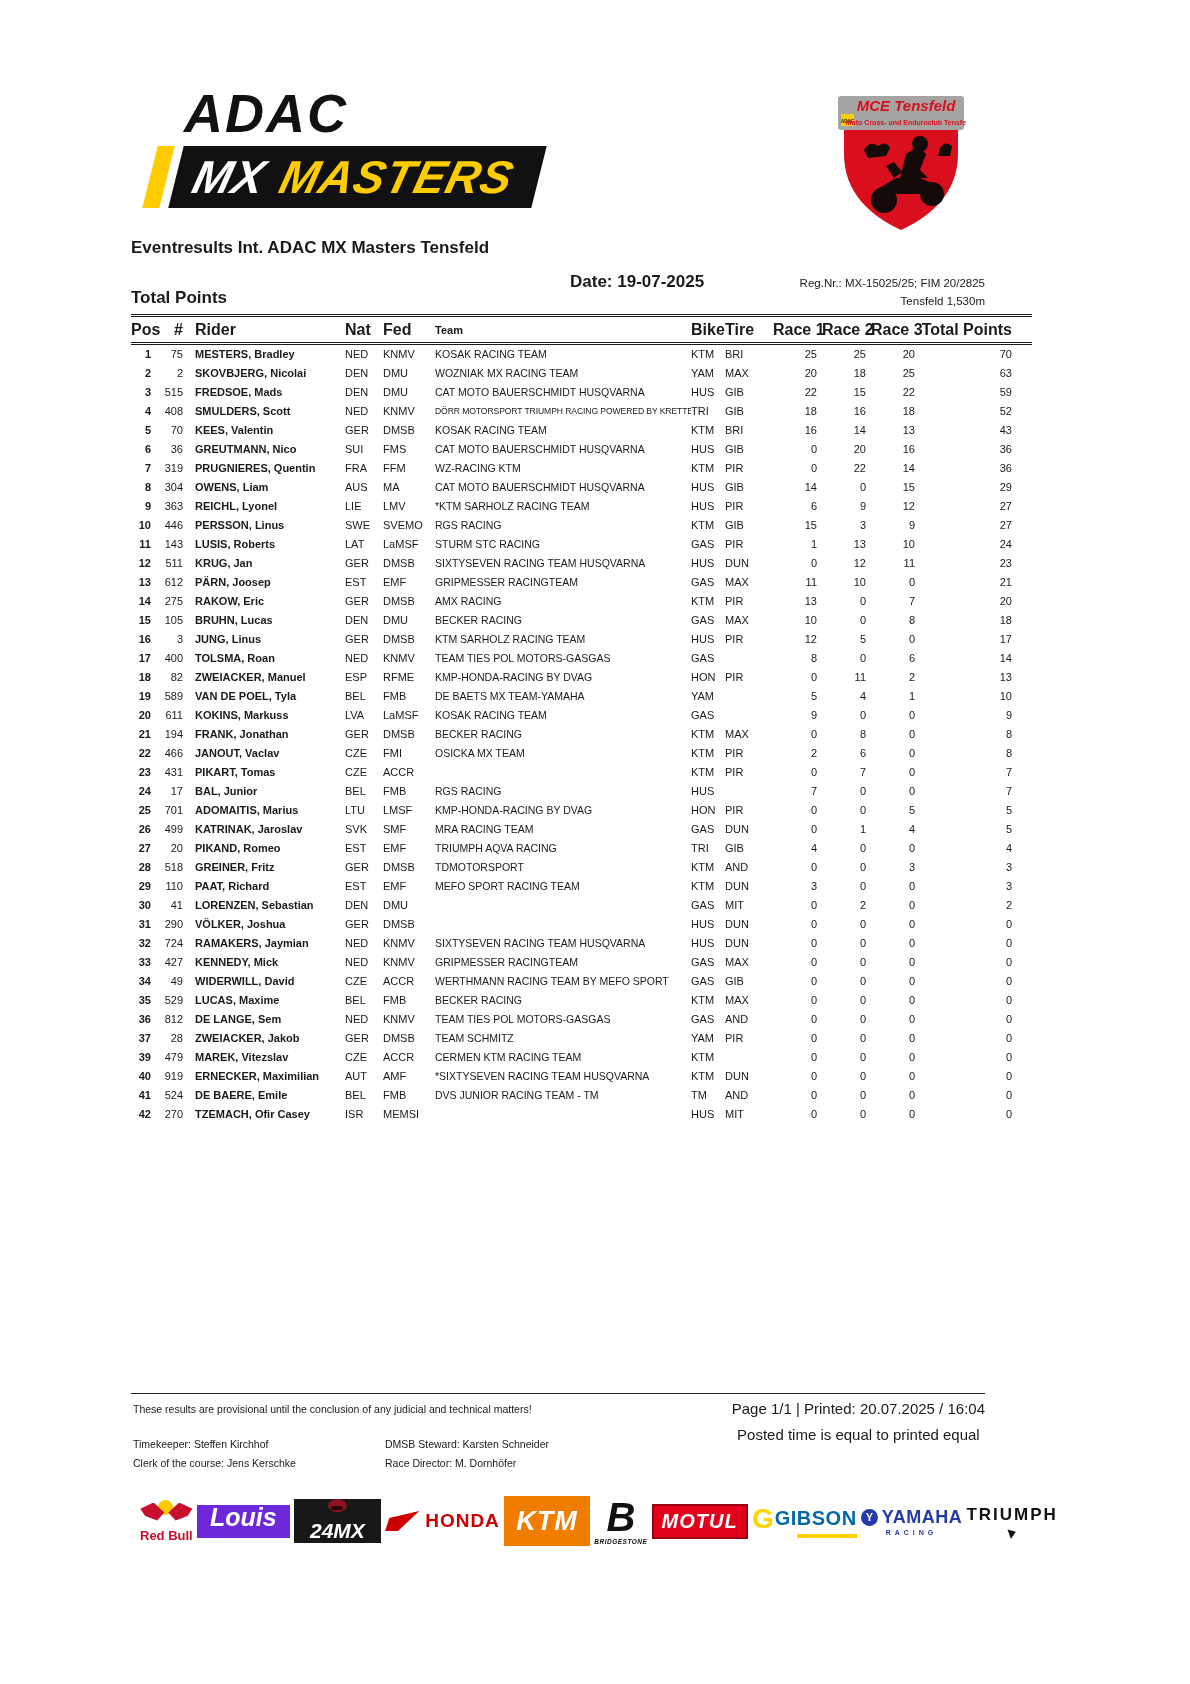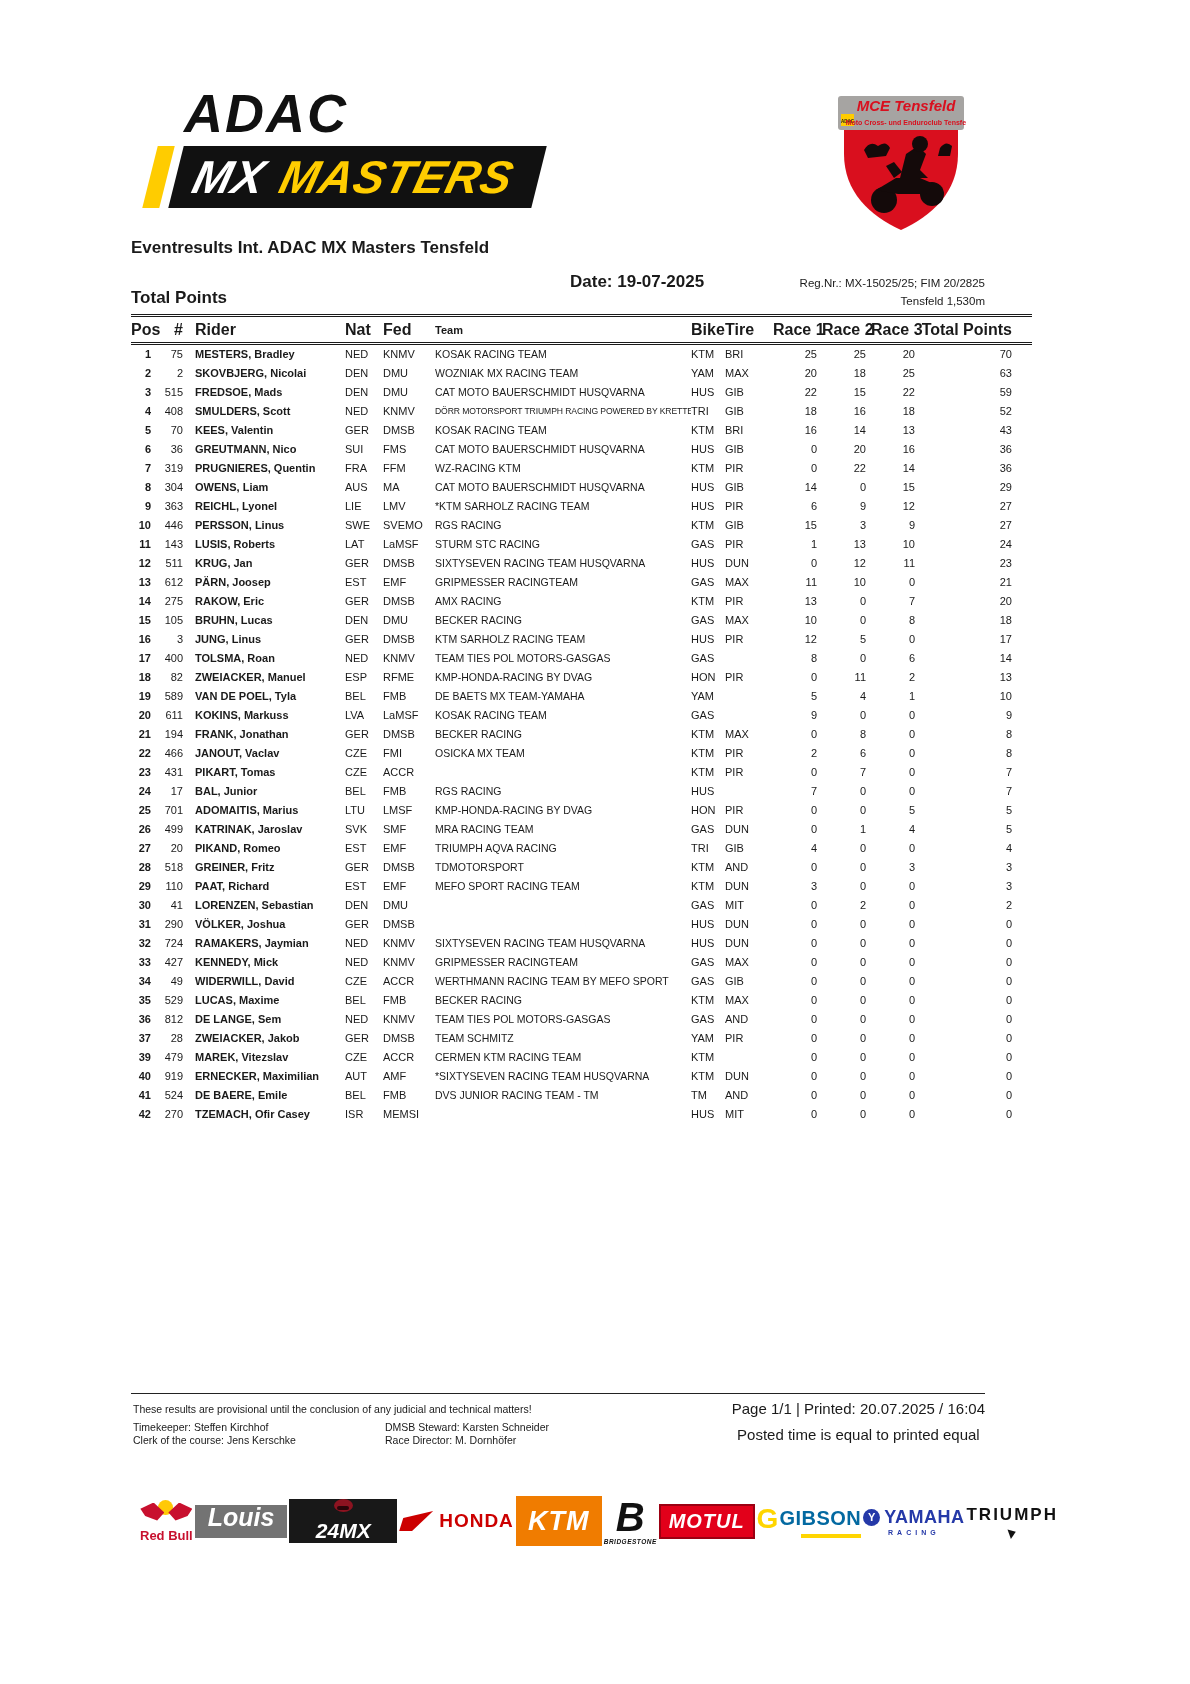--- a/index.html
+++ b/index.html
@@ -43,38 +43,38 @@
   .c-tire{width:48px;}
   .c-r1,.c-r2,.c-r3{width:44px;text-align:right;padding-right:5px !important;}
   th.c-r1,th.c-r2,th.c-r3{text-align:right;padding-right:5px;}
   .c-total{width:92px;text-align:right;padding-right:20px !important;}
   th.c-total{text-align:right;padding-right:20px;}
   td.condensed{font-size:8.6px;letter-spacing:-0.1px;}
 
   
   .footer-rule{position:absolute;left:131px;top:1393px;width:854px;border-top:1.5px solid #222;}
   .footer-left{position:absolute;left:133px;top:1403px;font-size:10.5px;line-height:1.3;}
-  .footer-cols{display:grid;grid-template-columns:252px auto;row-gap:0;margin-top:4px;}
+  .footer-cols{display:grid;grid-template-columns:252px auto;row-gap:6px;margin-top:21px;}
   .footer-right{position:absolute;right:205px;top:1400px;text-align:center;font-size:15px;}
   .footer-right .line2{margin-top:9px;}
 
   
   .sponsors{position:absolute;left:140px;top:1496px;width:918px;display:flex;align-items:center;justify-content:space-between;}
   .sp{display:flex;flex-direction:column;align-items:center;}
   
   .rb-art{position:relative;width:52px;height:26px;}
   .rb-sun{position:absolute;left:18px;top:0;width:15px;height:15px;border-radius:50%;background:#ffc906;}
   .rb-bull{position:absolute;top:3px;width:24px;height:18px;background:#c8102e;}
   .rb-bull.l{left:0;clip-path:polygon(0 35%,55% 0,100% 55%,70% 100%,20% 75%);}
   .rb-bull.r{right:0;clip-path:polygon(100% 35%,45% 0,0 55%,30% 100%,80% 75%);}
   .rb-text{color:#c8102e;font-weight:bold;font-size:13px;margin-top:2px;}
   
-  .sp-louis{background:#737373;color:#fff;font-style:italic;font-weight:bold;font-size:25px;padding:0 13px 8px;line-height:1;}
-  
-  .sp-24mx{background:#181818;height:44px;width:108px;display:flex;align-items:center;justify-content:center;gap:7px;}
+  .sp-louis{background:#6d28d9;color:#fff;font-style:italic;font-weight:bold;font-size:25px;padding:0 13px 8px;line-height:1;}
+  
+  .sp-24mx{background:#181818;height:44px;width:87px;display:flex;align-items:center;justify-content:center;gap:7px;}
   .mx-helmet{width:19px;height:19px;border-radius:50%;background:#8c1320;position:relative;}
   .mx-helmet::after{content:"";position:absolute;left:3px;top:7px;width:12px;height:4px;background:#2a0509;border-radius:2px;}
   .mx-text{color:#fff;font-style:italic;font-weight:bold;font-size:21px;}
   
   .sp-honda{flex-direction:row;gap:6px;align-items:center;}
   .honda-wing{width:34px;height:20px;background:#cc0000;clip-path:polygon(0 100%,12% 35%,100% 0,38% 100%);}
   .honda-text{color:#cc0000;font-weight:bold;font-size:19px;letter-spacing:1px;}
   
   .sp-ktm{background:#f07c00;width:86px;height:50px;display:flex;align-items:center;justify-content:center;}
   .ktm-text{color:#fff;font-style:italic;font-weight:bold;font-size:27px;letter-spacing:1px;}

